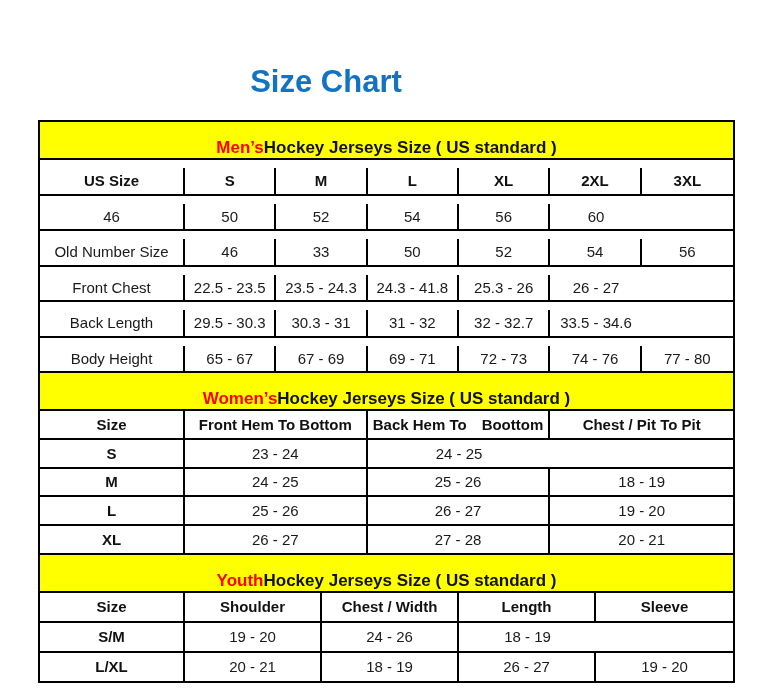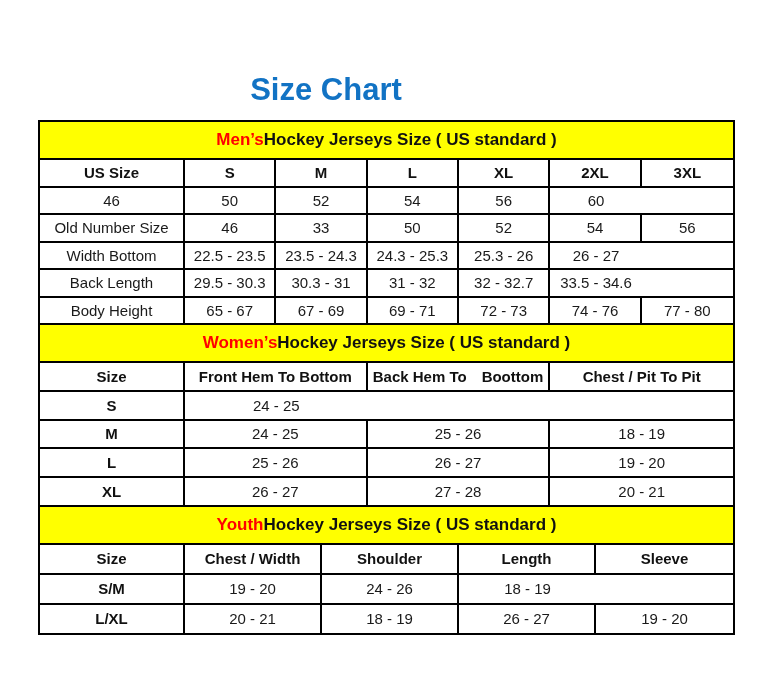--- a/index.html
+++ b/index.html
@@ -6,53 +6,53 @@
   body {
     width: 776px; height: 692px;
     background: #ffffff;
     font-family: "Liberation Sans", sans-serif;
     color: #1a1a1a;
     position: relative;
     overflow: hidden;
   }
   .title {
     position: absolute;
-    top: 72px; left: 0; width: 652px;
+    top: 64px; left: 0; width: 652px;
     text-align: center;
     font-size: 31px;
     font-weight: bold;
     color: #1273c4;
     letter-spacing: 0px;
   }
   .size-table {
     position: absolute;
     top: 120px; left: 38px;
     width: 697px;
     border: 2px solid #000;
     background: #fff;
     box-sizing: border-box;
   }
   .banner {
     height: 36px;
     background: #ffff00;
     border-bottom: 2px solid #000;
     display: flex;
-    align-items: center;
+    align-items: flex-end;
     justify-content: center;
     font-weight: bold;
     font-size: 17px;
     color: #111;
   }
   .banner .red { color: #ff0000; }
   .row { display: grid; border-bottom: 2px solid #000; }
   .row:last-child { border-bottom: none; }
   .g-m { grid-template-columns: 145px repeat(6, 1fr); }
   .g-w { grid-template-columns: 145px repeat(3, 1fr); }
   .g-y { grid-template-columns: 145px repeat(4, 1fr); }
-  .r-m { height: 25.5px; }
+  .r-m { height: 25.5px; margin-top: 8px; }
   .r-w { height: 26.8px; }
   .r-y { height: 28px; }
   .cell {
     display: flex;
     align-items: center;
     justify-content: center;
     border-right: 2px solid #000;
     font-size: 15px;
     white-space: nowrap;
     overflow: hidden;
@@ -102,24 +102,24 @@
     <div class="cell">Old Number Size</div>
     <div class="cell">46</div>
     <div class="cell">33</div>
     <div class="cell">50</div>
     <div class="cell">52</div>
     <div class="cell">54</div>
     <div class="cell">56</div>
   </div>
 
   <div class="row g-m r-m">
-    <div class="cell">Width Bottom</div>
+    <div class="cell">Front Chest</div>
     <div class="cell">22.5 - 23.5</div>
     <div class="cell">23.5 - 24.3</div>
-    <div class="cell">24.3 - 25.3</div>
+    <div class="cell">24.3 - 41.8</div>
     <div class="cell">25.3 - 26</div>
     <div class="cell">26 - 27</div>
   </div>
 
   <div class="row g-m r-m">
     <div class="cell">Back Length</div>
     <div class="cell">29.5 - 30.3</div>
     <div class="cell">30.3 - 31</div>
     <div class="cell">31 - 32</div>
     <div class="cell">32 - 32.7</div>
@@ -146,20 +146,21 @@
     <div class="cell hd">Front Hem To Bottom</div>
     <div class="cell hd">
       <span>Back Hem To</span>
       <span class="wavy">Boottom</span>
     </div>
     <div class="cell hd">Chest / Pit To Pit</div>
   </div>
 
   <div class="row g-w r-w">
     <div class="cell hd">S</div>
+    <div class="cell">23 - 24</div>
     <div class="cell">24 - 25</div>
   </div>
 
   <div class="row g-w r-w">
     <div class="cell hd">M</div>
     <div class="cell">24 - 25</div>
     <div class="cell">25 - 26</div>
     <div class="cell">18 - 19</div>
   </div>
 
@@ -177,22 +178,22 @@
     <div class="cell">20 - 21</div>
   </div>
 
   <div class="banner">
     <span class="red">Youth</span>
       <span>Hockey Jerseys Size ( US standard )</span>
   </div>
 
   <div class="row g-y r-y">
     <div class="cell hd">Size</div>
+    <div class="cell hd">Shoulder</div>
     <div class="cell hd">Chest / Width</div>
-    <div class="cell hd">Shoulder</div>
     <div class="cell hd">Length</div>
     <div class="cell hd">Sleeve</div>
   </div>
 
   <div class="row g-y r-y">
     <div class="cell hd">S/M</div>
     <div class="cell">19 - 20</div>
     <div class="cell">24 - 26</div>
     <div class="cell">18 - 19</div>
   </div>

